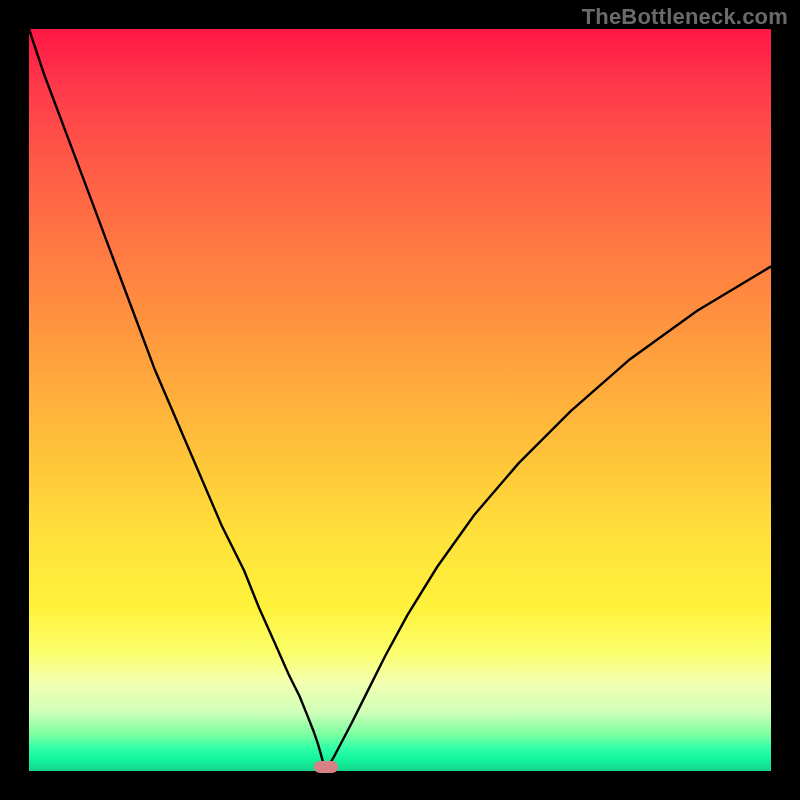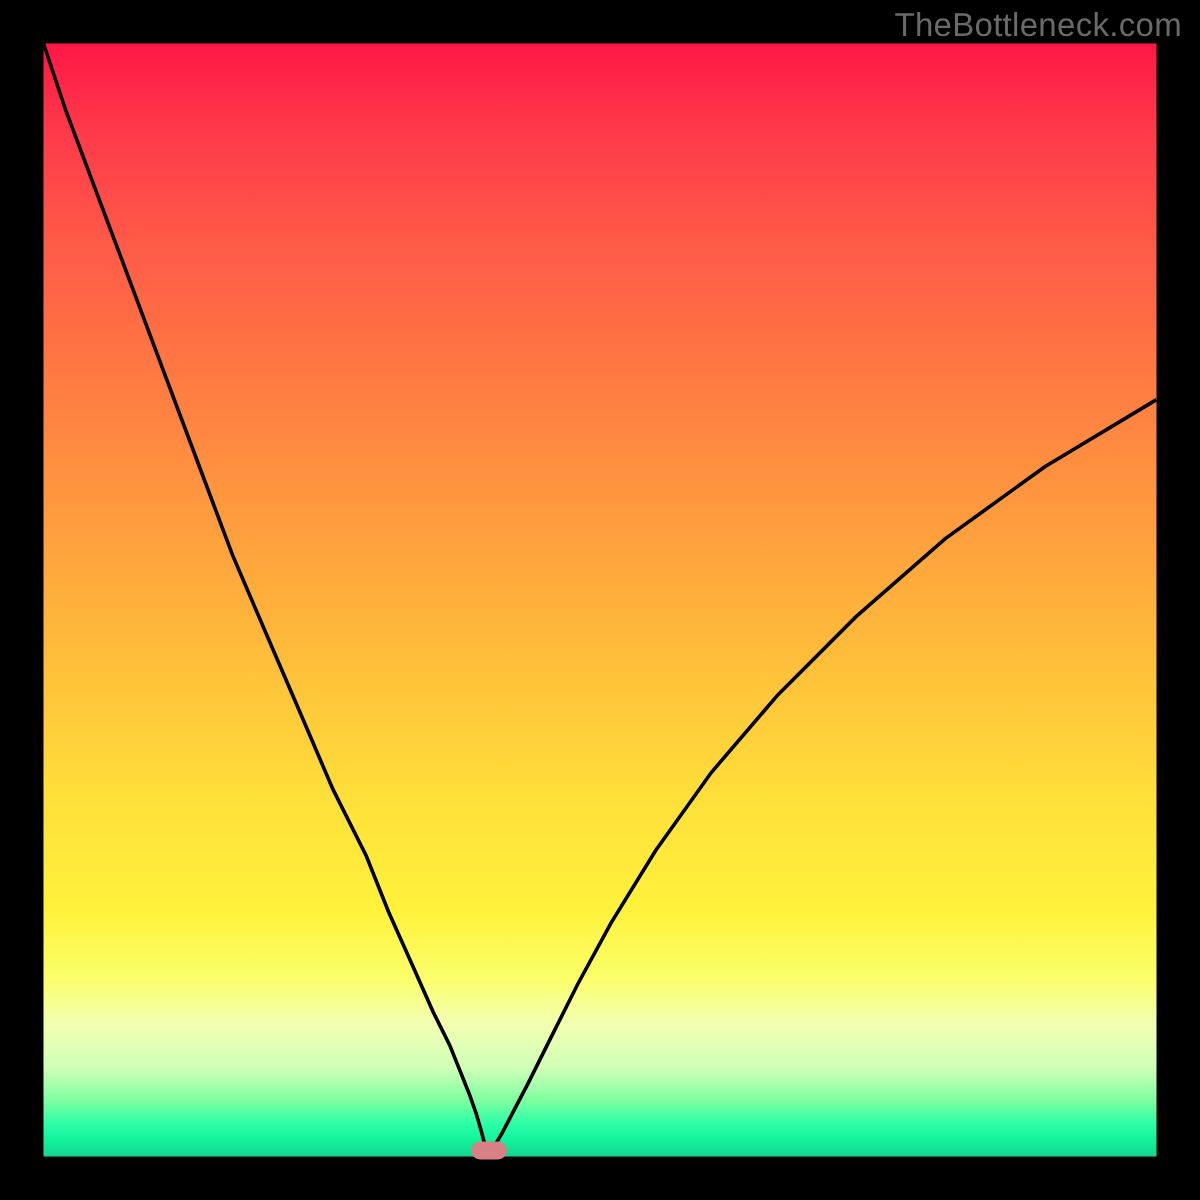--- a/index.html
+++ b/index.html
@@ -44,21 +44,21 @@
       #12f39c 98.5%,
       #15d48e 100%
     );
   }
   .watermark {
     position: absolute;
     top: 4px;
     right: 12px;
     color: #6a6a6a;
     font-size: 22px;
-    font-weight: 400;
+    font-weight: 700;
     letter-spacing: 0.2px;
   }
   svg.curve {
     position: absolute;
     left: 0;
     top: 0;
     width: 742px;
     height: 742px;
     overflow: visible;
   }

